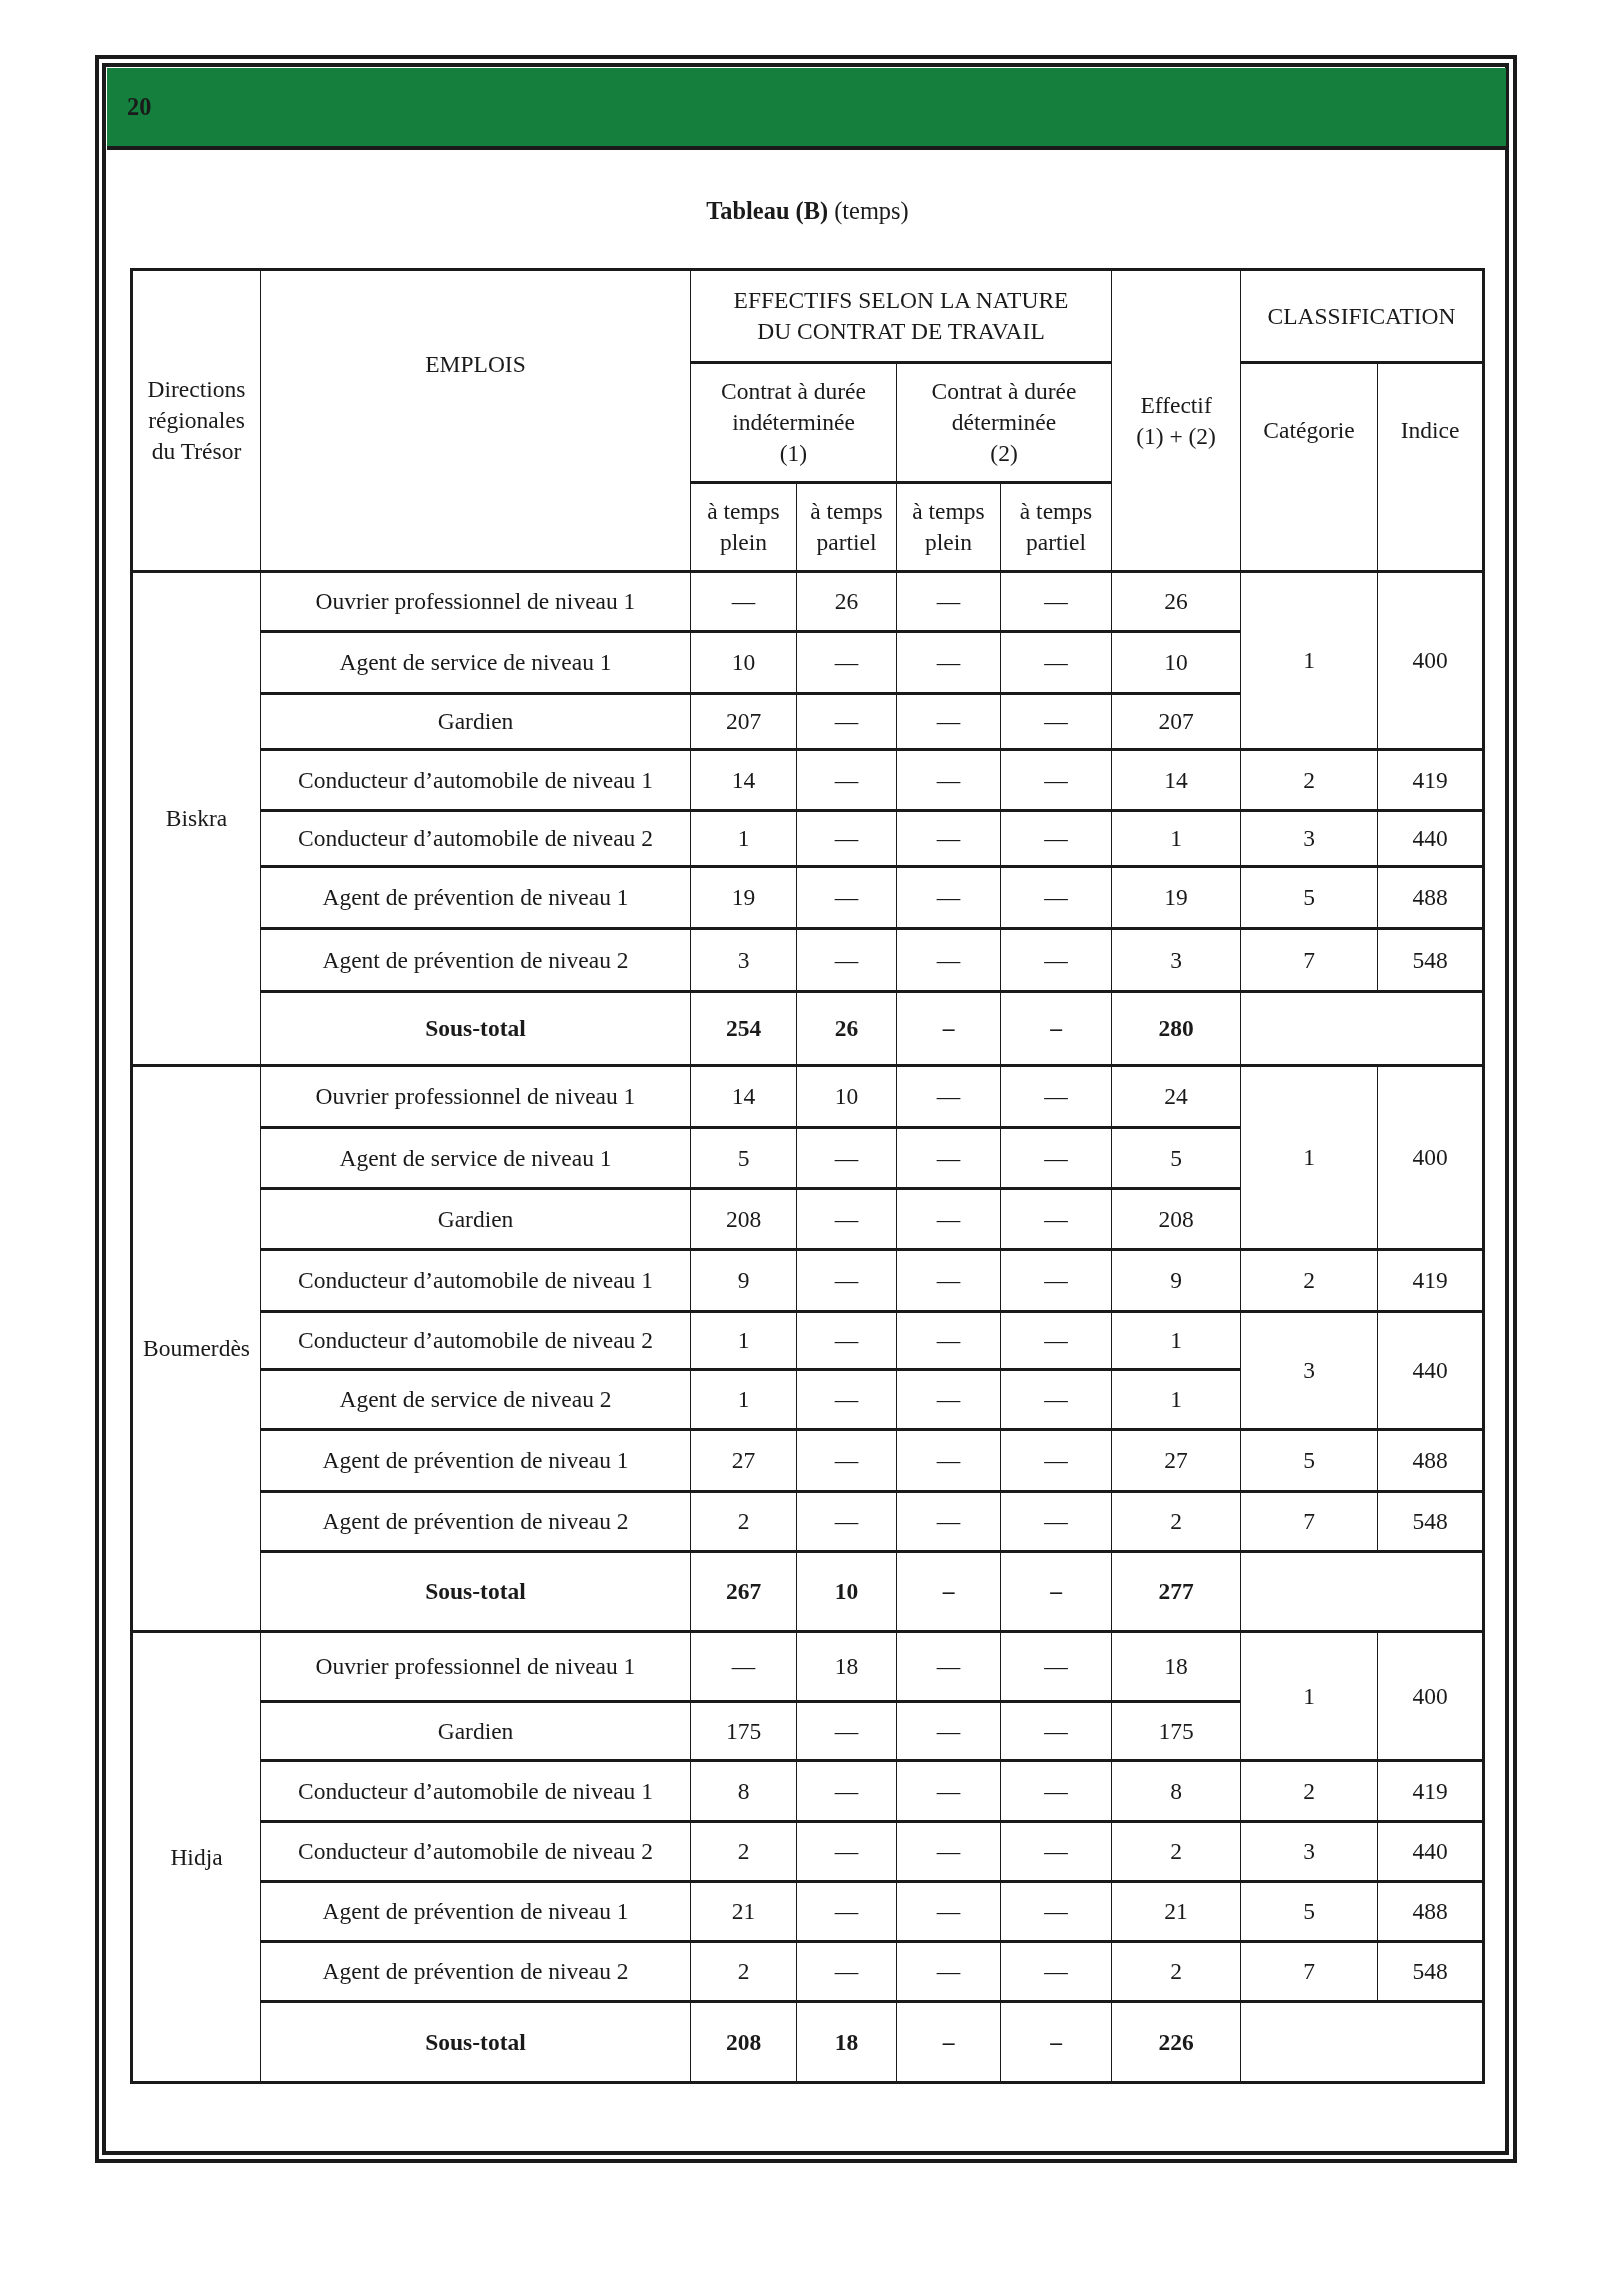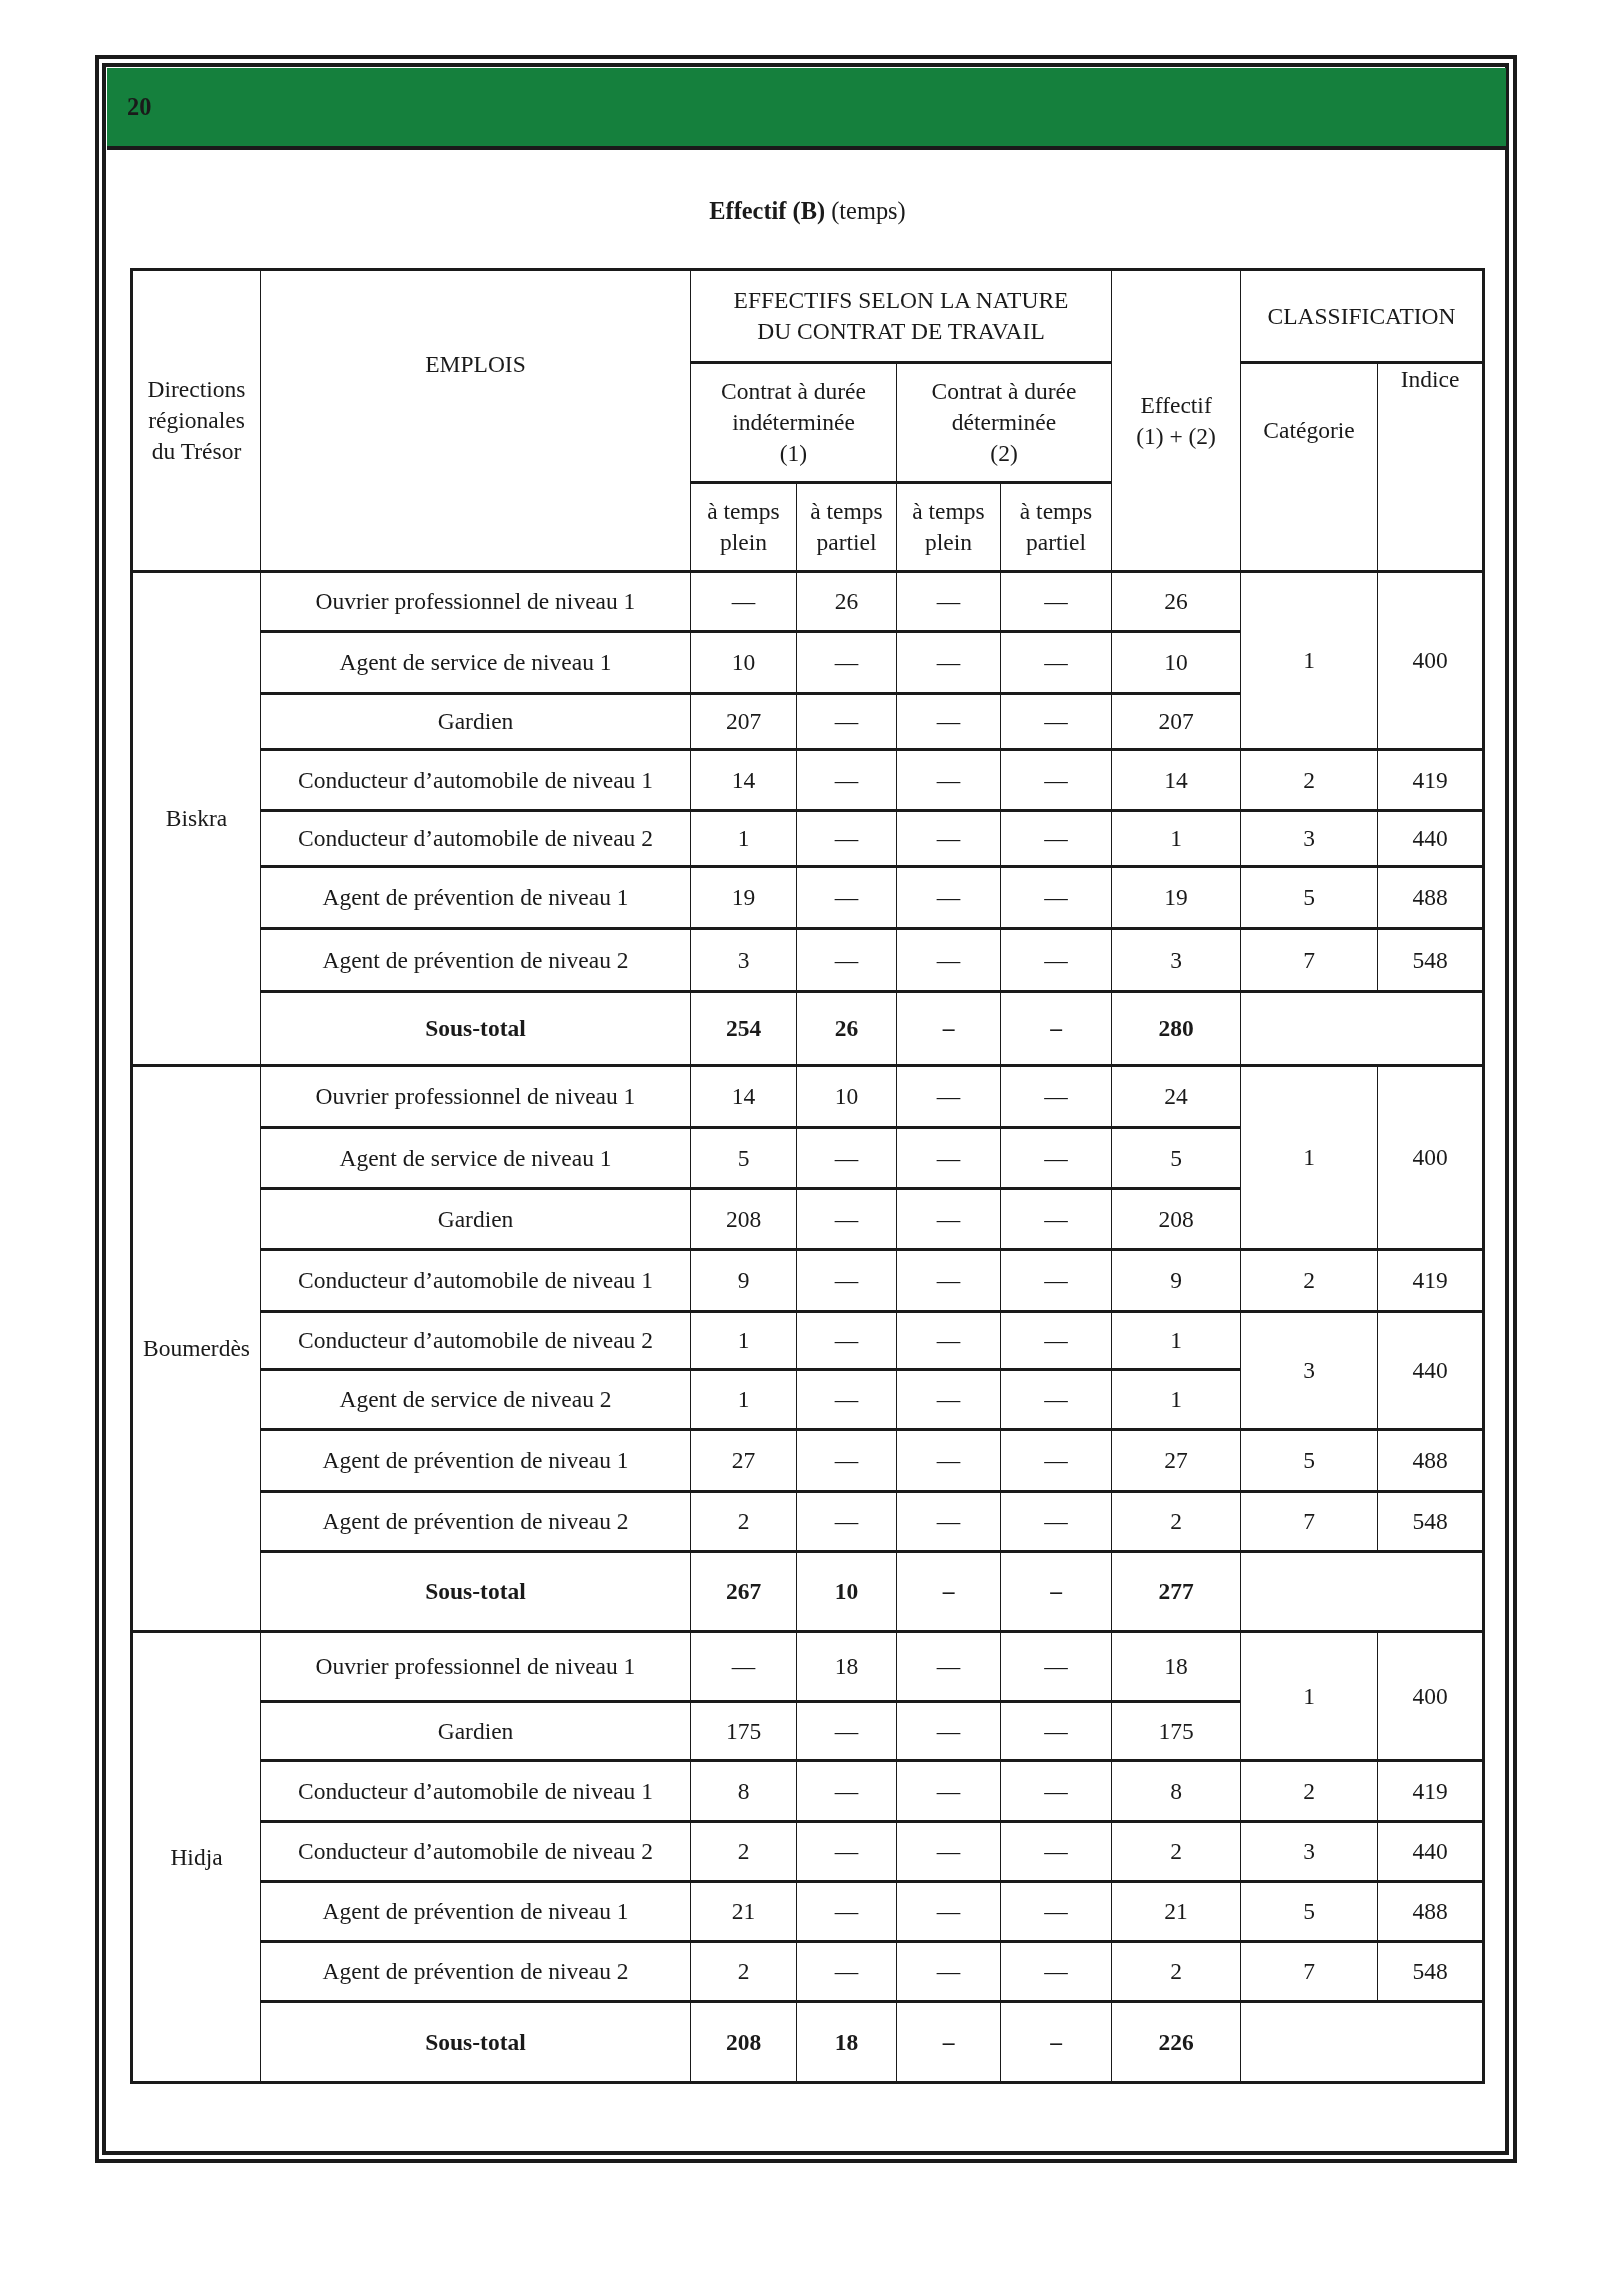--- a/index.html
+++ b/index.html
@@ -33,21 +33,21 @@
 <body>
 
 <div class="frame-outer"></div>
 <div class="frame-inner"></div>
 
 <div class="header-band">
   <span class="hdr-page">20</span>
 </div>
 
 <div class="tab-title">
-  <b>Effectif (B)</b>
+  <b>Tableau (B)</b>
   <span>(temps)</span>
 </div>
 
 <table class="grid">
   <colgroup>
     <col style="width:129px">
     <col style="width:430px">
     <col style="width:106px">
     <col style="width:100px">
     <col style="width:104px">
@@ -81,21 +81,21 @@
         <div>Contrat à durée</div>
         <div>indéterminée</div>
         <div>(1)</div>
       </th>
       <th colspan="2">
         <div>Contrat à durée</div>
         <div>déterminée</div>
         <div>(2)</div>
       </th>
       <th rowspan="2" style="vertical-align:top;padding-top:51px">Catégorie</th>
-      <th rowspan="2" style="vertical-align:top;">Indice</th>
+      <th rowspan="2" style="vertical-align:top;padding-top:51px">Indice</th>
     </tr>
     <tr style="height:89px">
       <th>
           <div>à temps</div>
           <div>plein</div>
         </th>
       <th>
           <div>à temps</div>
           <div>partiel</div>
         </th>

